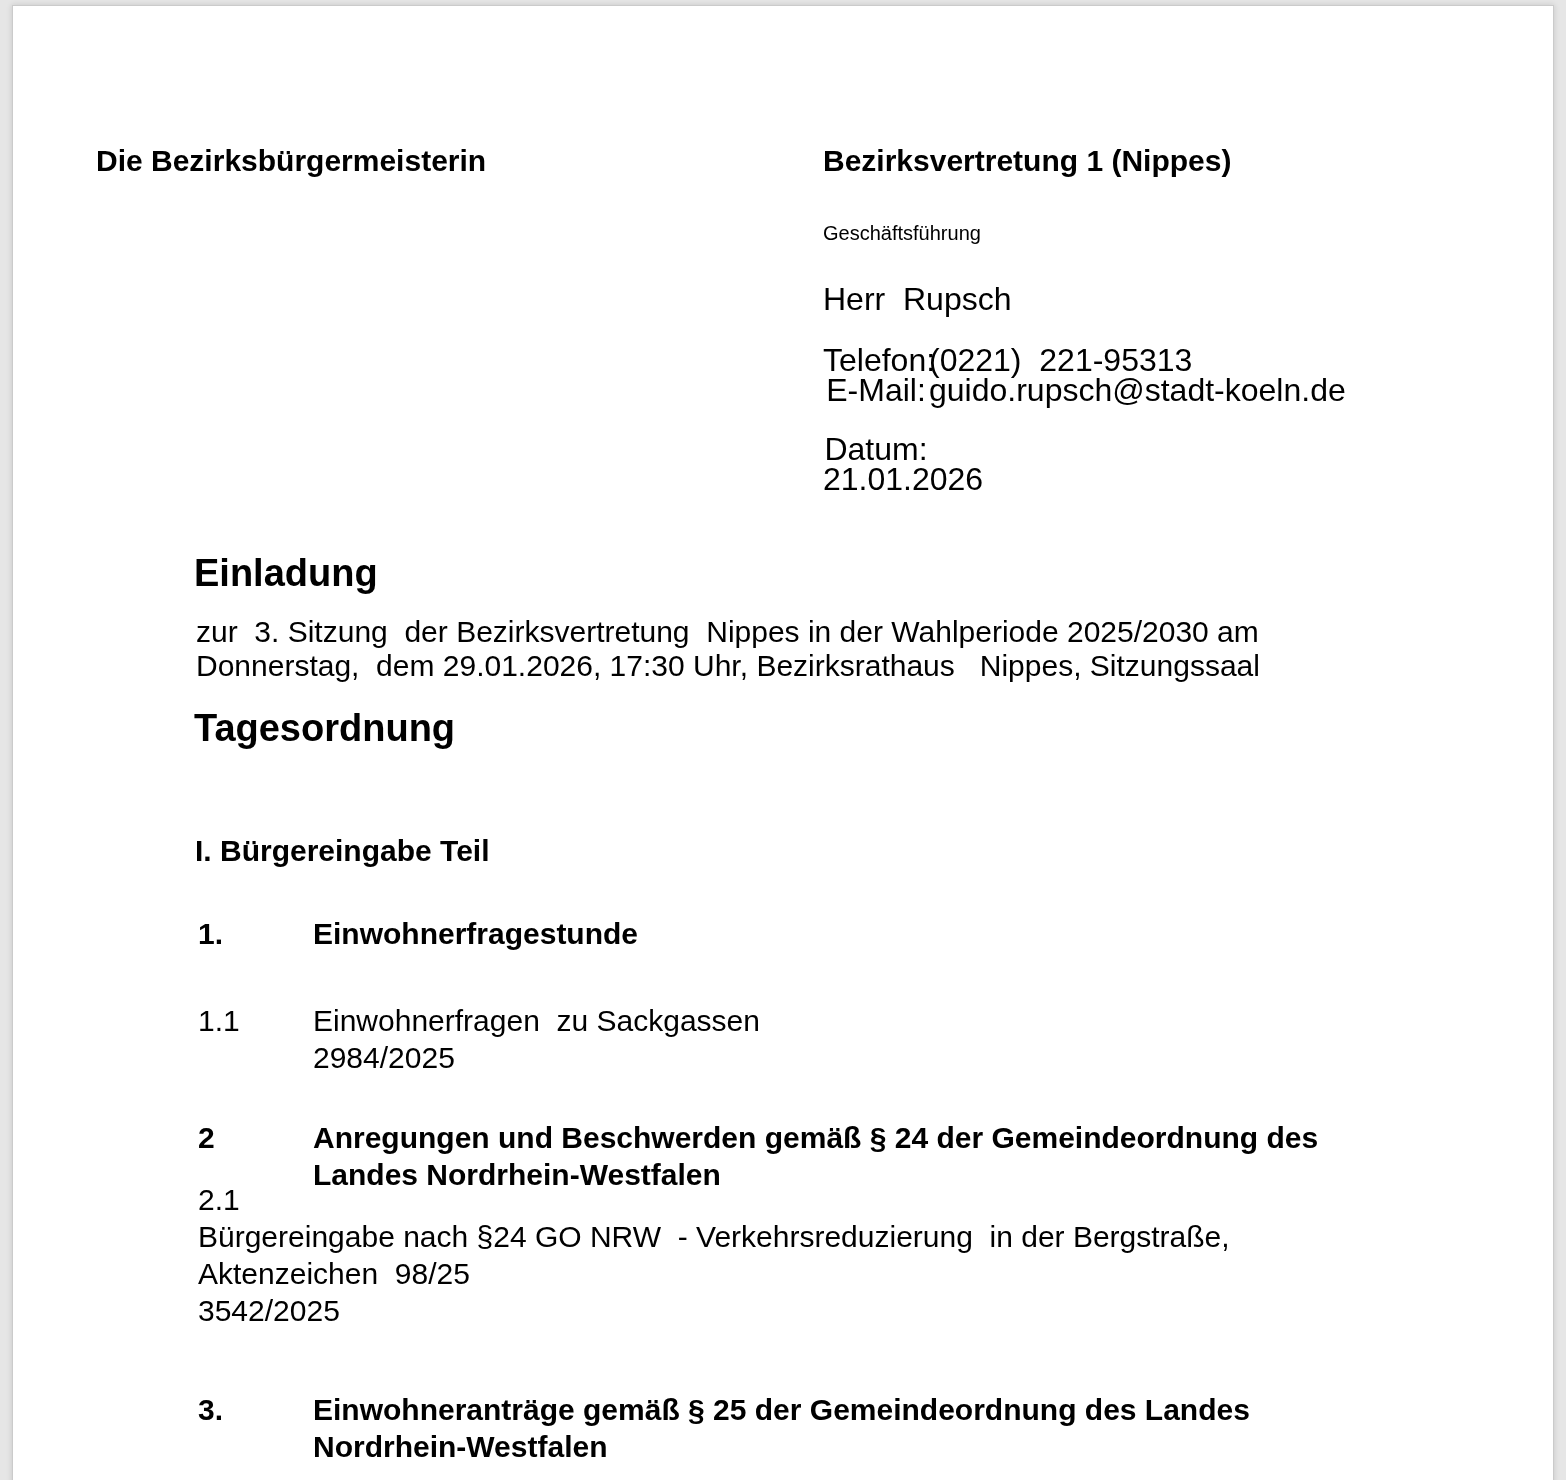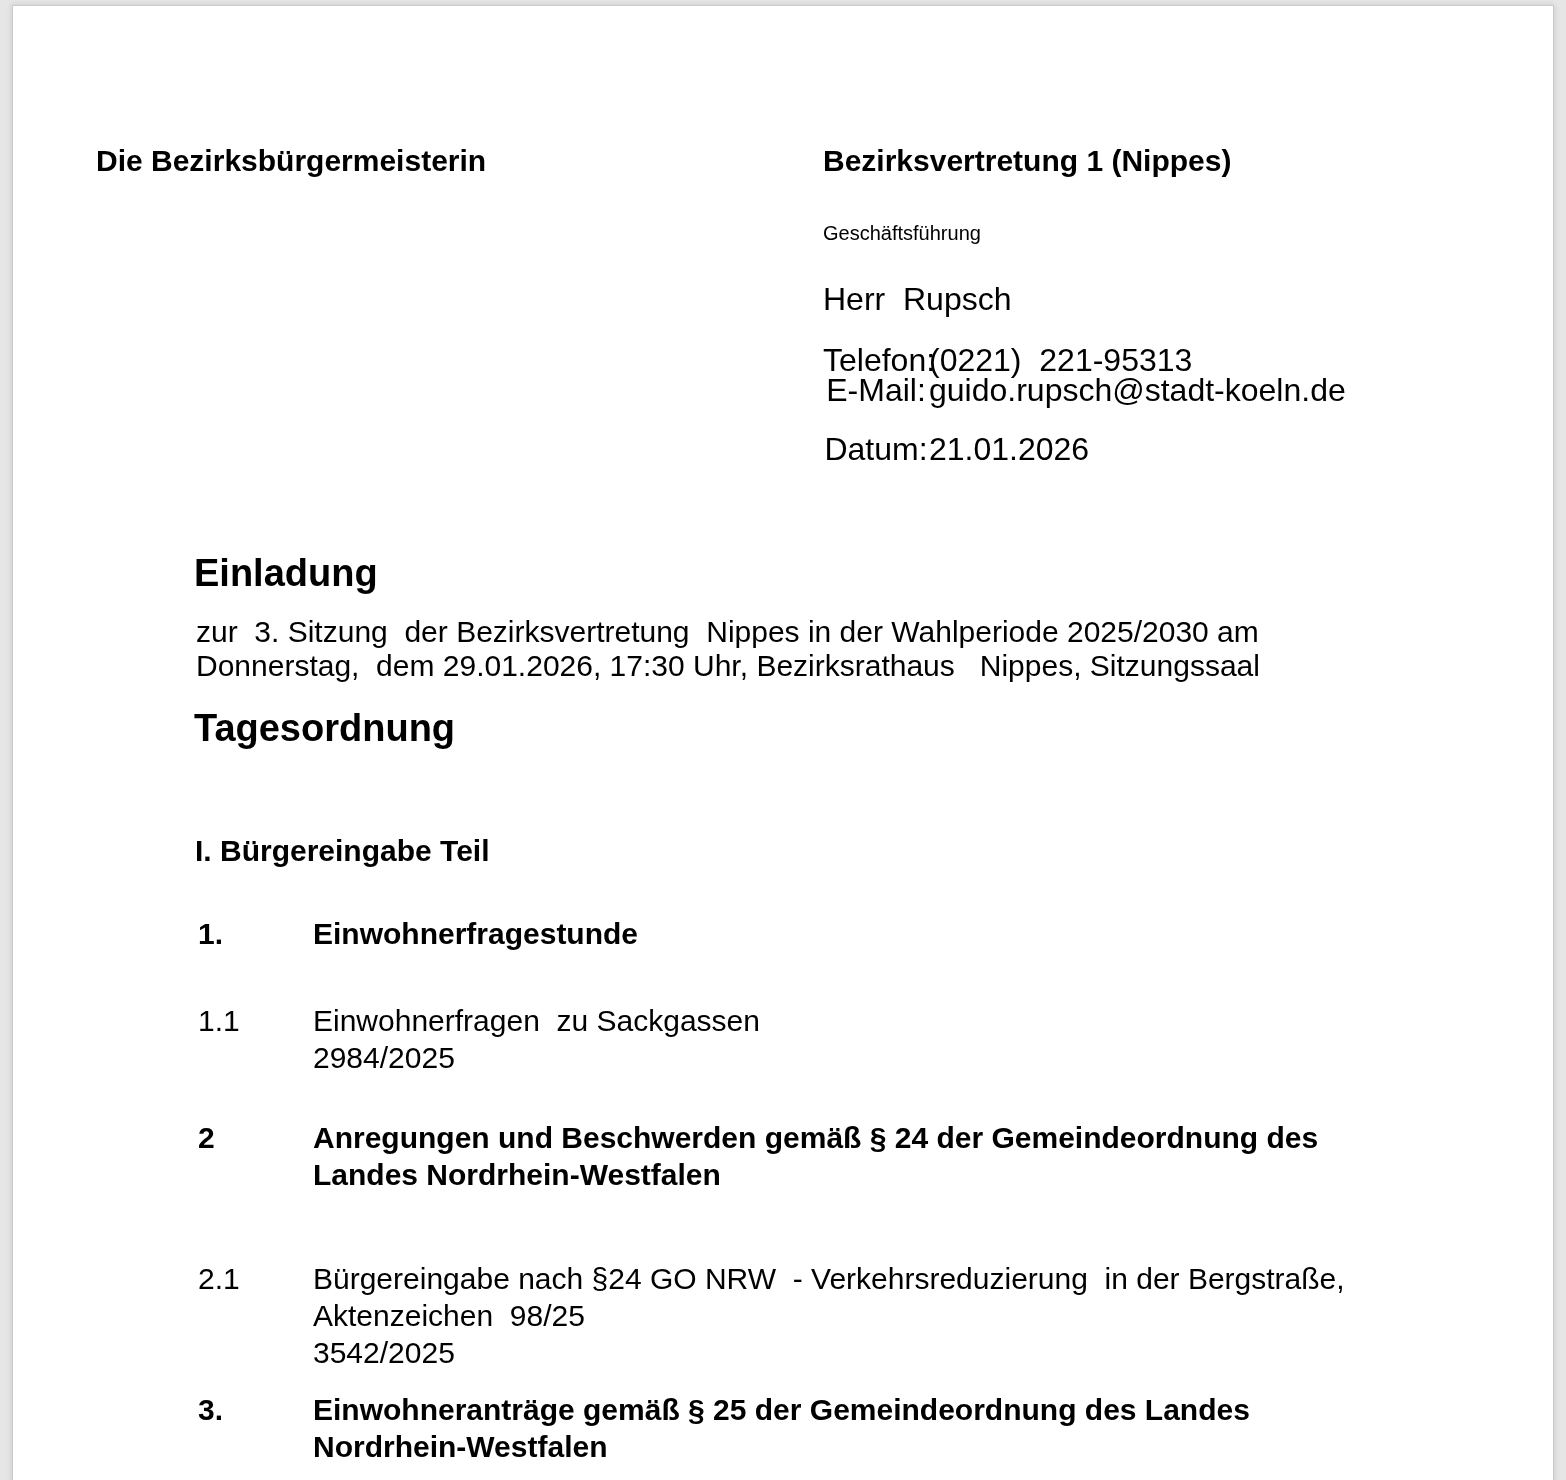--- a/index.html
+++ b/index.html
@@ -23,39 +23,39 @@
   .pre { white-space: pre-wrap; }
   .bold30 { font-size: 30px; font-weight: bold; line-height: 36px; }
   .reg30  { font-size: 20px; font-weight: normal; line-height: 36px; }
   .reg26  { font-size: 32px; font-weight: normal; line-height: 30px; }
 
   .hdr-left    { left: 76px;  top: 130px; }
   .right-title { left: 803px; top: 130px; }
   .dept        { left: 803px; top: 202px; }
   .person      { left: 803px; top: 271px; }
   .contact     { left: 803px; top: 332px; }
-  .daterow     { left: 803px; top: 421px; display: flex; }
+  .daterow     { left: 803px; top: 421px; display: flex; flex-direction: column; }
   .crow        { display: flex; }
   .clabel      { width: 106px; flex: none; text-align: center; }
   .cvalue      { white-space: pre-wrap; }
 
   .heading-lg { font-size: 38px; font-weight: bold; line-height: 44px; }
   .einladung     { left: 174px; top: 538px; }
   .intro         { left: 176px; top: 602px; font-size: 30px; line-height: 34px; width: 1180px; }
   .tagesordnung  { left: 174px; top: 693px; text-align: right; }
   .sectiontitle  { left: 175px; top: 820px; }
 
   .arow { display: flex; left: 178px; width: 1190px; font-size: 30px; line-height: 37px; }
   .arow.bold { font-weight: bold; }
   .anum  { width: 115px; flex: none; }
   .atext { flex: 1; }
   .i1 { top: 902px; }
   .i2 { top: 989px; }
   .i3 { top: 1106px; }
-  .i4 { top: 1247px; }
+  .i4 { top: 1168px; flex-direction: column; }
   .i5 { top: 1378px; }
 </style>
 </head>
 <body>
 
 <div class="page">
 
   <div class="blk hdr-left bold30">Die Bezirksbürgermeisterin</div>
 
   <div class="blk right-title bold30">Bezirksvertretung 1 (Nippes)</div>

